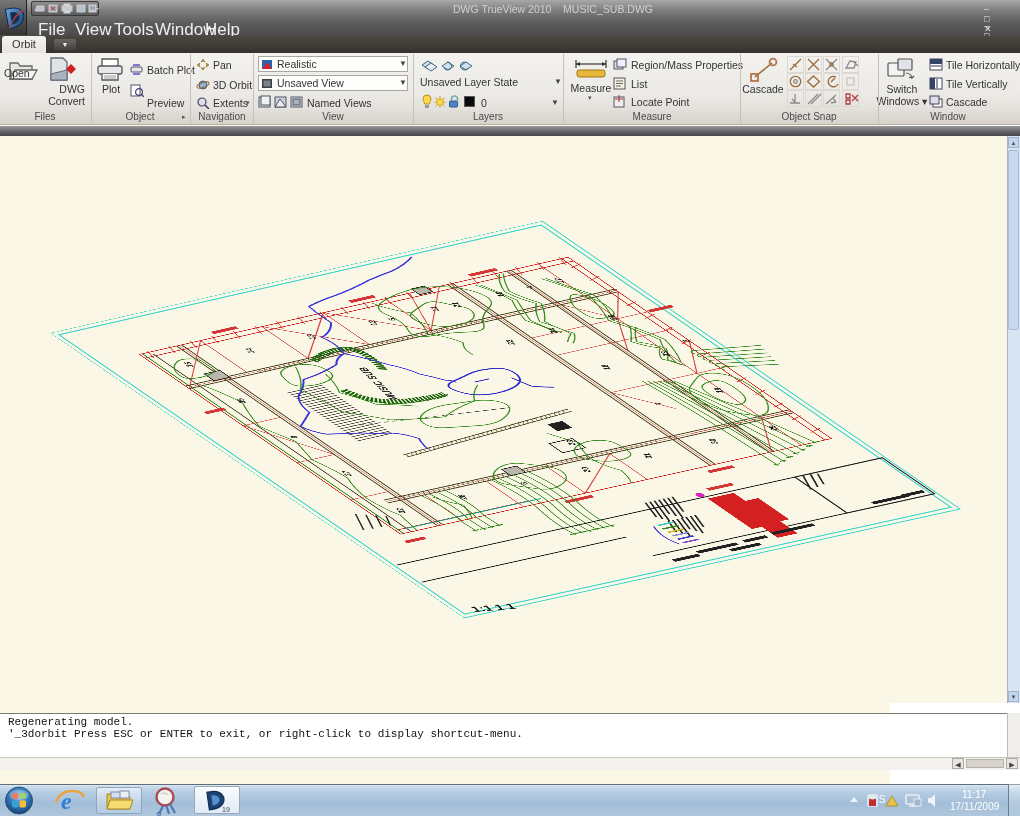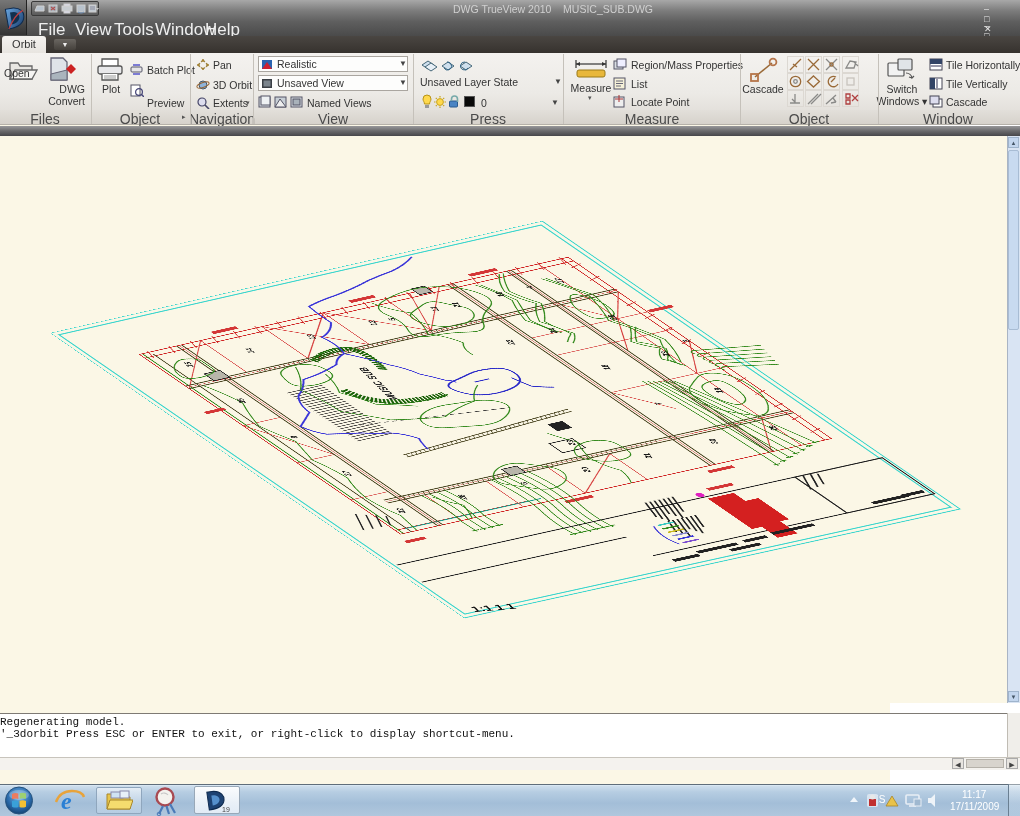--- a/index.html
+++ b/index.html
@@ -10,21 +10,21 @@
 #qat{left:31px;top:1px;width:68px;height:15px;background:linear-gradient(#8f8f8f,#5a5a5a);border:1px solid #3a3a3a;border-radius:2px}
 #title-text{left:43px;top:3px;width:1020px;text-align:center;color:#d0d0d0;font-size:10.5px}
 .menu-item{top:20px;color:#eee;font-size:17px}
 .winbtn{color:#e8e8e8;font-size:9px;letter-spacing:2px}
 #tabrow{left:0;top:36px;width:1020px;height:17px;background:linear-gradient(#4a4642,#36322e)}
 #hometab{left:2px;top:36px;width:44px;height:17px;background:linear-gradient(#f4f2ef,#e8e5e0);border-radius:3px 3px 0 0;color:#333;font-size:11px;text-align:center;line-height:17px}
 #tabarrow{left:54px;top:39px;width:22px;height:11px;background:linear-gradient(#6a6661,#45413c);border-radius:2px;color:#eee;font-size:7px;text-align:center;line-height:11px}
 #ribbon{left:0;top:53px;width:1020px;height:57px;background:linear-gradient(#f4f2ef,#eceae6 70%,#e4e1dc)}
 .nw{white-space:nowrap}
 #grouplabels{left:0;top:110px;width:1020px;height:15px;background:linear-gradient(#e2dfda,#d6d2cb);border-bottom:1px solid #b5b1a9}
-.glabel{top:111px;font-size:14px;color:#4a4a4a;text-align:center}
+.glabel{top:111px;font-size:10px;color:#4a4a4a;text-align:center}
 .gsep{top:54px;width:1px;height:70px;background:#c5c1ba}
 #darkband{left:0;top:126px;width:1020px;height:10px;background:linear-gradient(#98989a,#6a6a6c 50%,#47474a)}
 
 #canvas{left:0;top:136px;width:1020px;height:567px;background:#fbf7e6}
 #vscroll{left:1007px;top:136px;width:13px;height:567px;background:#d9e4f3;border-left:1px solid #a9b4c4}
 
 #modeltabs{left:0;top:703px;width:1020px;height:10px;background:#d8d4cc;border-top:1px solid #9a968e;font-size:8px;color:#222}
 #cmd{left:0;top:713px;width:1020px;height:44px;background:#fff;border-top:1px solid #7e7a74;font-family:"Liberation Mono",monospace;font-size:11px;color:#111}
 #cmdscroll{left:0;top:757px;width:1020px;height:13px;background:#f4f2ee;border-top:1px solid #c8c4bc}
 #statusbar{left:0;top:770px;width:1020px;height:14px;background:linear-gradient(#87857f,#54524c);color:#f4f4f4;font-size:9.5px;line-height:14px;padding-left:4px}
@@ -272,21 +272,21 @@
         <rect x="1" y="1" width="9" height="8" fill="#dde" stroke="#445"></rect>
       </svg>
     <div class="abs" style="left:946px;top:43px">Cascade</div>
   </div>
   <div class="abs" id="grouplabels"></div>
   <div class="abs glabel" style="left:10px;width:70px">Files</div>
   <div class="abs glabel" style="left:105px;width:70px">Object</div>
   <div class="abs" style="left:182px;top:113px;font-size:7px;color:#555">▸</div>
   <div class="abs glabel" style="left:187px;width:70px">Navigation</div>
   <div class="abs glabel" style="left:298px;width:70px">View</div>
-  <div class="abs glabel" style="left:453px;width:70px">Press</div>
+  <div class="abs glabel" style="left:453px;width:70px">Layers</div>
   <div class="abs glabel" style="left:617px;width:70px">Measure</div>
   <div class="abs glabel" style="left:774px;width:70px">Object Snap</div>
   <div class="abs glabel" style="left:913px;width:70px">Window</div>
   <div class="abs gsep" style="left:91px"></div>
   <div class="abs gsep" style="left:190px"></div>
   <div class="abs gsep" style="left:253px"></div>
   <div class="abs gsep" style="left:413px"></div>
   <div class="abs gsep" style="left:563px"></div>
   <div class="abs gsep" style="left:740px"></div>
   <div class="abs gsep" style="left:878px"></div>
@@ -472,21 +472,21 @@
 </g>
 </g>
       </svg>
     </div>
   <div class="abs" id="vscroll"></div>
   <div class="abs" style="left:1008px;top:137px;width:11px;height:11px;background:#c3d6ee;border:1px solid #9fb4cc;font-size:6px;color:#456;text-align:center;line-height:10px">▲</div>
   <div class="abs" style="left:1008px;top:691px;width:11px;height:11px;background:#c3d6ee;border:1px solid #9fb4cc;font-size:6px;color:#456;text-align:center;line-height:10px">▼</div>
   <div class="abs" style="left:1008px;top:150px;width:11px;height:180px;background:#c8daf0;border:1px solid #a8bcd4;border-radius:2px"></div>
   <div class="abs" style="left:0;top:713px;width:7px;height:11px;background:#8f8d89"></div>
     <div class="abs" id="cmd">
-      <div style="padding:2px 0 0 0">Regenerating model.<br>'_3dorbit Press ESC or ENTER to exit, or right-click to display shortcut-menu.</div>
+      <div style="padding:2px 0 0 8px">Regenerating model.<br>'_3dorbit Press ESC or ENTER to exit, or right-click to display shortcut-menu.</div>
     </div>
   <div class="abs" id="cmdscroll"></div>
   <div class="abs" style="left:952px;top:758px;width:12px;height:11px;background:#e8e5e0;border:1px solid #aaa;font-size:7px;color:#444;text-align:center;line-height:11px">◀</div>
   <div class="abs" style="left:1006px;top:758px;width:12px;height:11px;background:#e8e5e0;border:1px solid #aaa;font-size:7px;color:#444;text-align:center;line-height:11px">▶</div>
   <div class="abs" style="left:966px;top:759px;width:38px;height:9px;background:#d8d4cd;border:1px solid #b5b1a9"></div>
   <div class="abs" style="left:1007px;top:713px;width:13px;height:44px;background:#f0eeea;border-left:1px solid #c0bcb4"></div>
   <div class="abs" id="taskbar"></div>
   <div class="abs" style="left:0;top:784px;width:1020px;height:1px;background:#5f6d7a"></div>
   <div class="abs" style="left:0;top:785px;width:1020px;height:1px;background:#dcE9f5;opacity:.7"></div>
 

